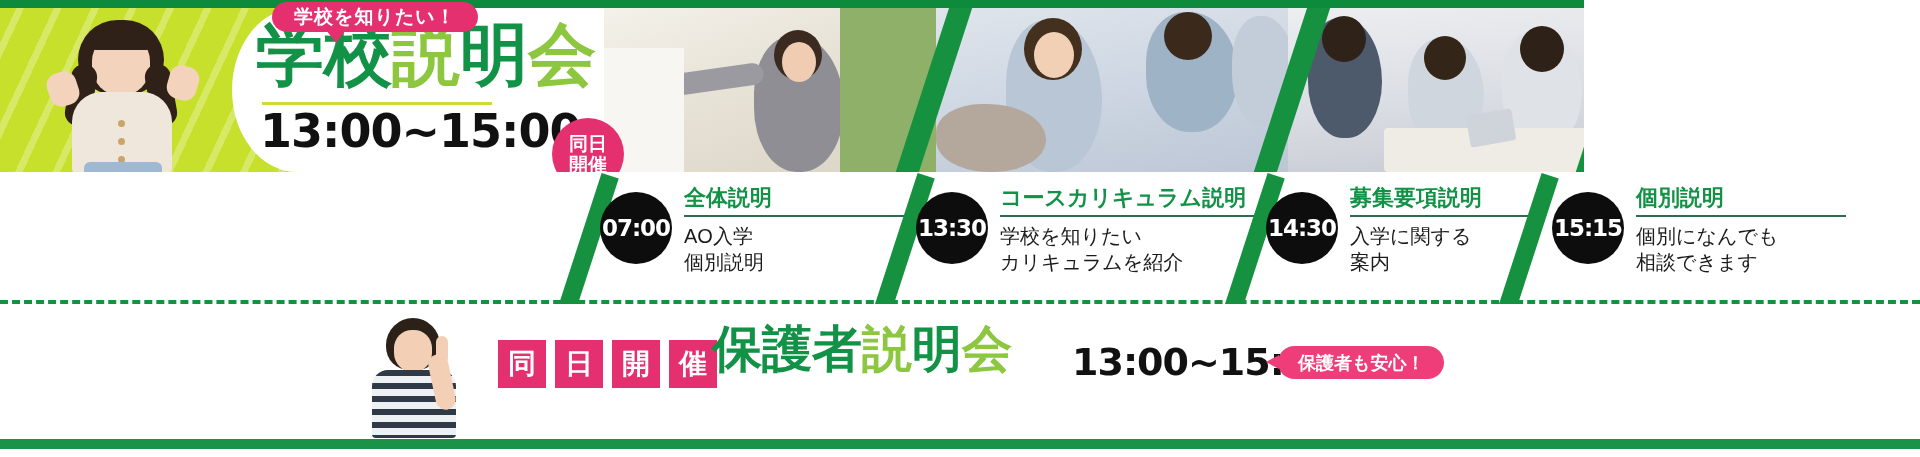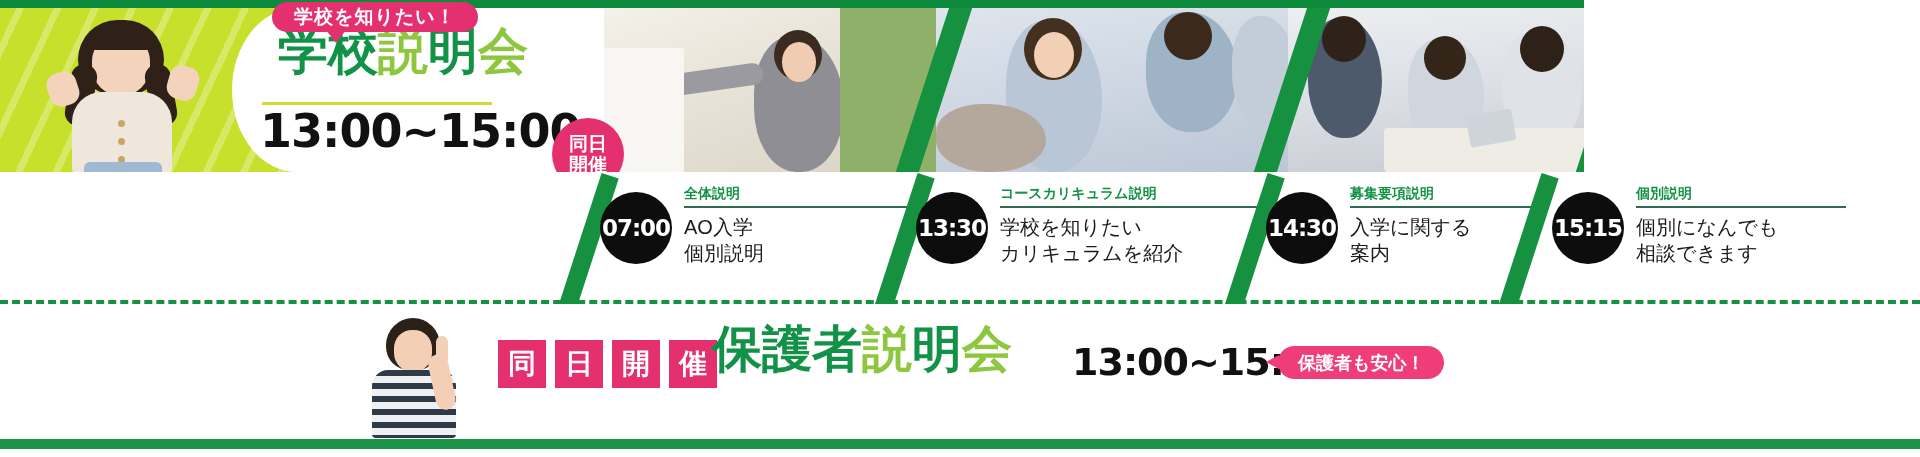--- a/index.html
+++ b/index.html
@@ -67,24 +67,24 @@
     z-index:6;
   }
   .bubble-top::after{
     content:""; position:absolute; left:54px; bottom:-11px;
     border-left:10px solid transparent; border-right:10px solid transparent;
     border-top:13px solid #e5306f;
   }
 
   
   .title-main{
-    position:absolute; left:278px; top:26px;
-    font-size:50px; font-weight:bold; line-height:1;
+    position:absolute; left:256px; top:26px;
+    font-size:68px; font-weight:bold; line-height:1;
     white-space:nowrap; letter-spacing:0px; z-index:5;
-    font-family:Liberation Serif, serif;
+    font-family:Liberation Mono, monospace;
   }
   .title-main .dk{ color:#129246; }
   .title-main .lt{ color:#8dc63f; }
 
   .title-rule{
     position:absolute; left:262px; top:102px; width:230px; height:3px;
     background:#cfd93a; z-index:5;
   }
   .title-time{
     position:absolute; left:260px; top:108px;
@@ -124,21 +124,21 @@
   
   .timeline{ position:absolute; left:0; top:172px; width:1920px; height:128px; background:#fff; }
   .tl-item{ position:absolute; top:10px; height:108px; }
   .tl-dot{
     position:absolute; left:0; top:10px; width:72px; height:72px; border-radius:50%;
     background:#0d0d0d; color:#fff; display:flex; align-items:center; justify-content:center;
     font-size:23px; font-weight:bold; letter-spacing:-1px;
     font-family:"DejaVu Sans","Liberation Sans",sans-serif;
   }
   .tl-body{ position:absolute; left:84px; top:4px; width:230px; }
-  .tl-head{ font-size:14px; font-weight:bold; color:#129246; line-height:1.1; white-space:nowrap; }
+  .tl-head{ font-size:22px; font-weight:bold; color:#129246; line-height:1.1; white-space:nowrap; }
   .tl-line{ margin-top:5px; width:100%; height:2px; background:#2f6b4f; }
   .tl-desc{ margin-top:7px; font-size:20px; color:#1b1b1b; line-height:1.28; }
 
   .tl-sep{ position:absolute; top:0px; width:18px; height:150px; background:#16913f;
            transform:rotate(18deg); }
 
   
   .support{ position:absolute; left:110px; top:178px; width:360px; height:120px; }
   .spark{ position:absolute; color:#111; font-size:26px; line-height:1; }
   .hand-note{ position:absolute; left:76px; top:36px; font-size:21px; font-weight:bold;

